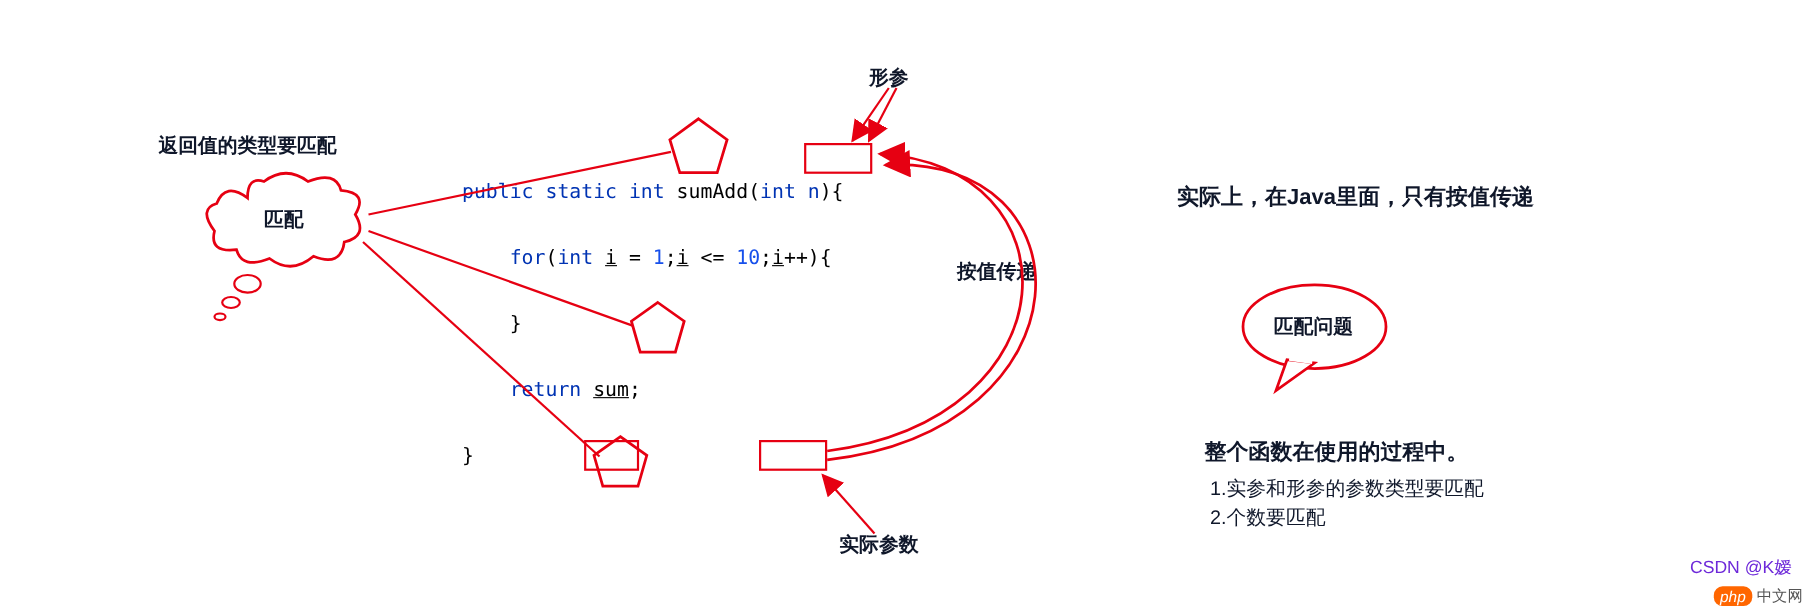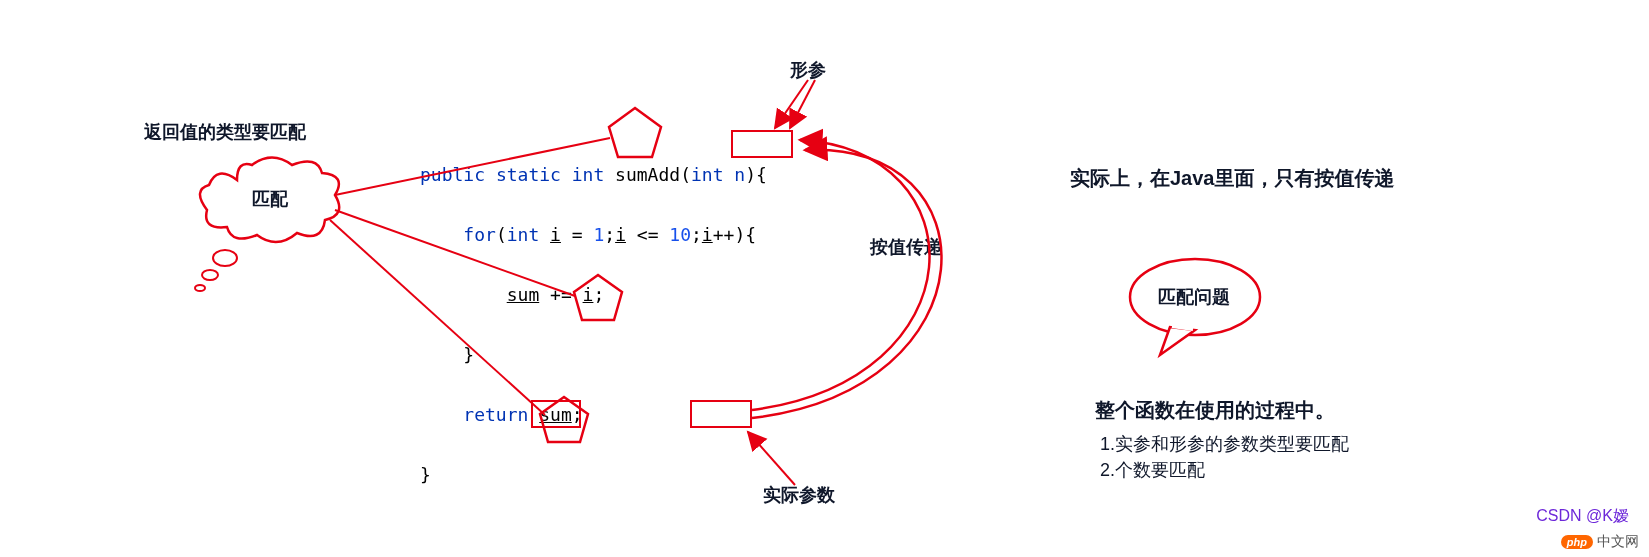--- a/index.html
+++ b/index.html
@@ -45,33 +45,32 @@
     position: absolute;
     right: 10px;
     bottom: 6px;
     font-size: 14px;
     color: #555;
     display:flex;
     align-items:center;
     gap:4px;
   }
   .php-badge {
-    background:#f60; color:#fff; font-size:11px; padding:1px 6px; border-radius:8px; font-style:italic;font-weight:bold;
+    background:#f60; color:#fff; font-size:14px; padding:1px 6px; border-radius:8px; font-style:italic;
   }
   .csdn { position:absolute; right:20px; bottom:30px; color:#6d28d9; font-size:16px; }
 
   svg.overlay { position:absolute; left:0; top:0; width:1649px; height:557px; pointer-events:none; }
 </style>
 </head>
 <body>
 
 <div class="code-area">
 <div><span class="kw">public</span> <span class="kw">static</span> <span class="kw">int</span> <span>sumAdd</span>(<span class="kw">int n</span>){</div>
 <div>    <span class="kw">for</span>(<span class="kw">int</span> <span class="ident">i</span><span> = </span><span class="num">1</span><span>;</span><span class="ident">i</span><span> &lt;= </span><span class="num">10</span><span>;</span><span class="ident">i</span><span>++){</span></div>
-<div>        <span class="ident">sum</span><span> += </span><span class="ident">i</span>;</div>
 <div>    }</div>
 <div>    <span class="kw">return</span> <span class="ident">sum</span>;</div>
 <div>}</div>
 
 
 
 
 </div>
 
 <div class="anno" style="left:144px; top:120px;">返回值的类型要匹配</div>
@@ -80,21 +79,21 @@
 <div class="anno" style="left:763px; top:483px;">实际参数</div>
 <div class="anno" style="left:1070px; top:165px; font-size:20px;">实际上，在Java里面，只有按值传递</div>
 <div class="anno" style="left:1095px; top:397px; font-size:20px;">整个函数在使用的过程中。</div>
 <div class="anno" style="left:1100px; top:432px; font-size:18px; font-weight:normal;">1.实参和形参的参数类型要匹配</div>
 <div class="anno" style="left:1100px; top:458px; font-size:18px; font-weight:normal;">2.个数要匹配</div>
 
 <div class="red-rect" style="left:731px; top:130px; width:62px; height:28px;"></div>
 <div class="red-rect" style="left:690px; top:400px; width:62px; height:28px;"></div>
 <div class="red-rect" style="left:531px; top:400px; width:50px; height:28px;"></div>
 
-<div class="thought" style="left:197px; top:155px;">
+<div class="thought" style="left:185px; top:155px;">
   <svg width="160" height="100" viewBox="0 0 160 100">
     <path d="M40 25 Q20 10 12 30 Q-5 35 10 55 Q5 75 30 72 Q35 90 60 80 Q80 95 100 78 Q125 88 128 65 Q150 60 138 40 Q150 20 125 18 Q120 0 95 10 Q75 -5 55 10 Q40 5 40 25 Z" fill="#fff" stroke="#e60012" stroke-width="2.5"></path>
   </svg>
   <div class="anno" style="left:55px; top:32px; position:absolute;">匹配</div>
 </div>
 
 <svg class="overlay">
   <ellipse cx="225" cy="258" rx="12" ry="8" fill="#fff" stroke="#e60012" stroke-width="2"></ellipse>
   <ellipse cx="210" cy="275" rx="8" ry="5" fill="#fff" stroke="#e60012" stroke-width="2"></ellipse>
   <ellipse cx="200" cy="288" rx="5" ry="3" fill="#fff" stroke="#e60012" stroke-width="2"></ellipse>

